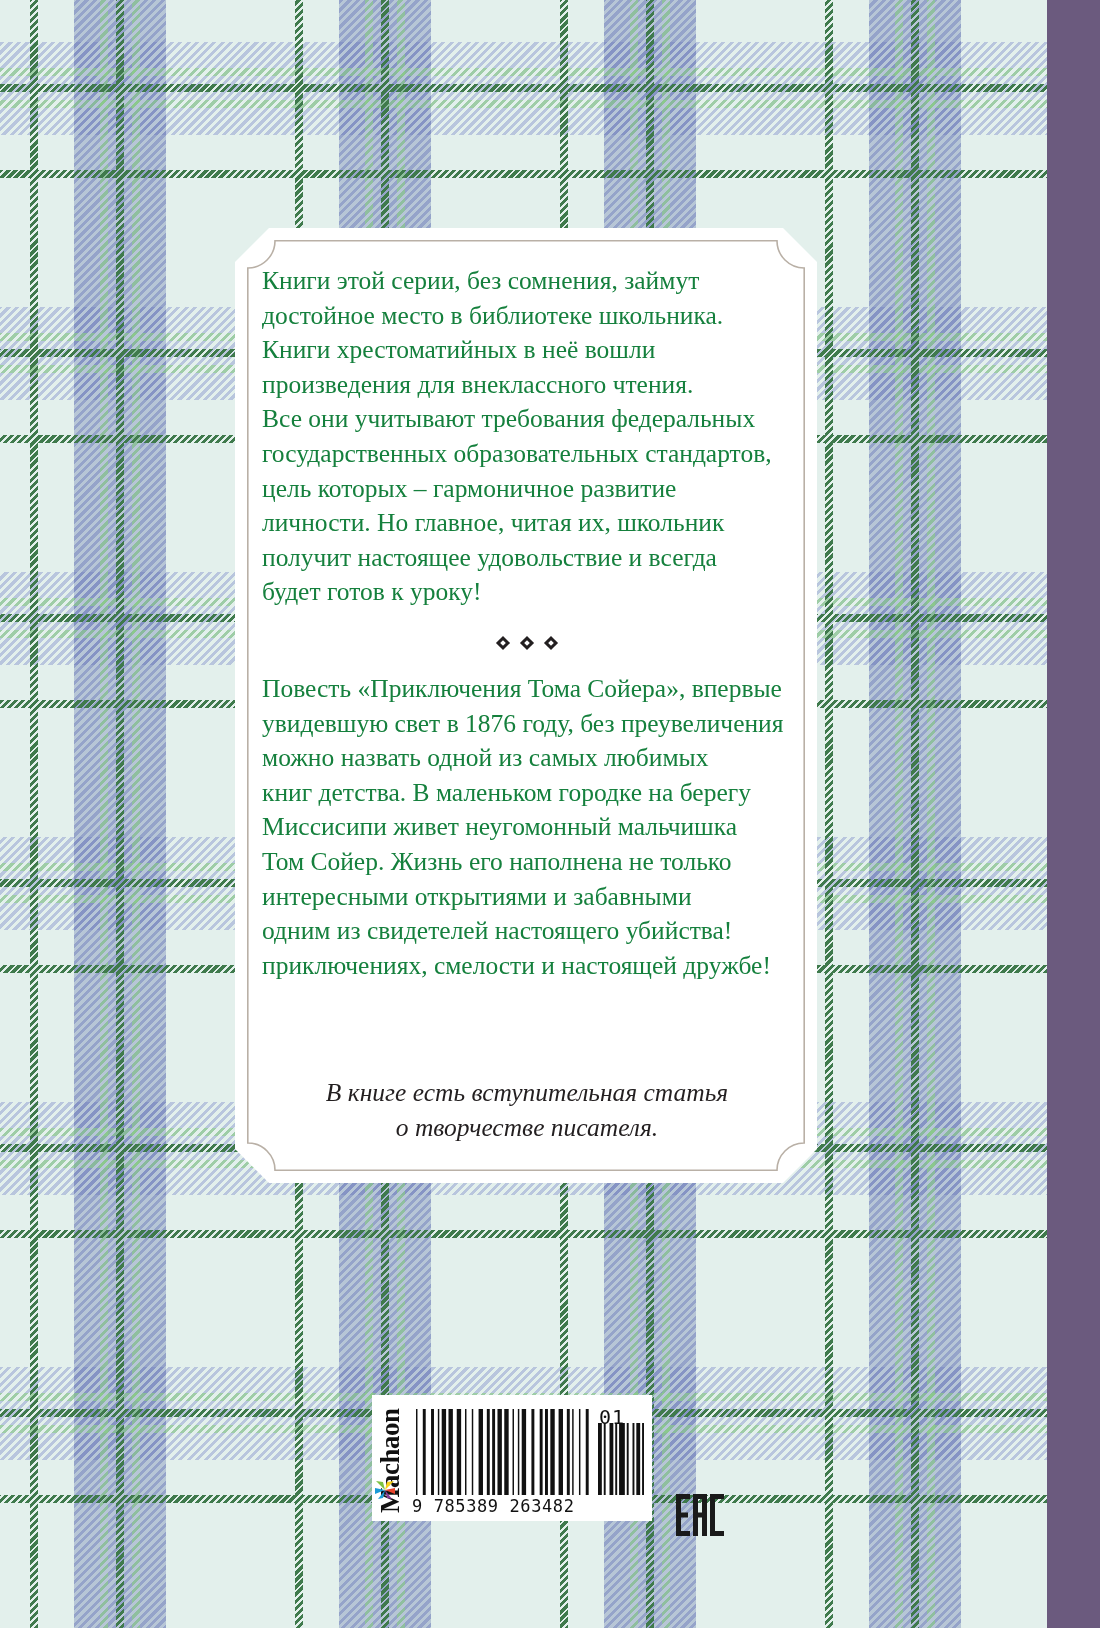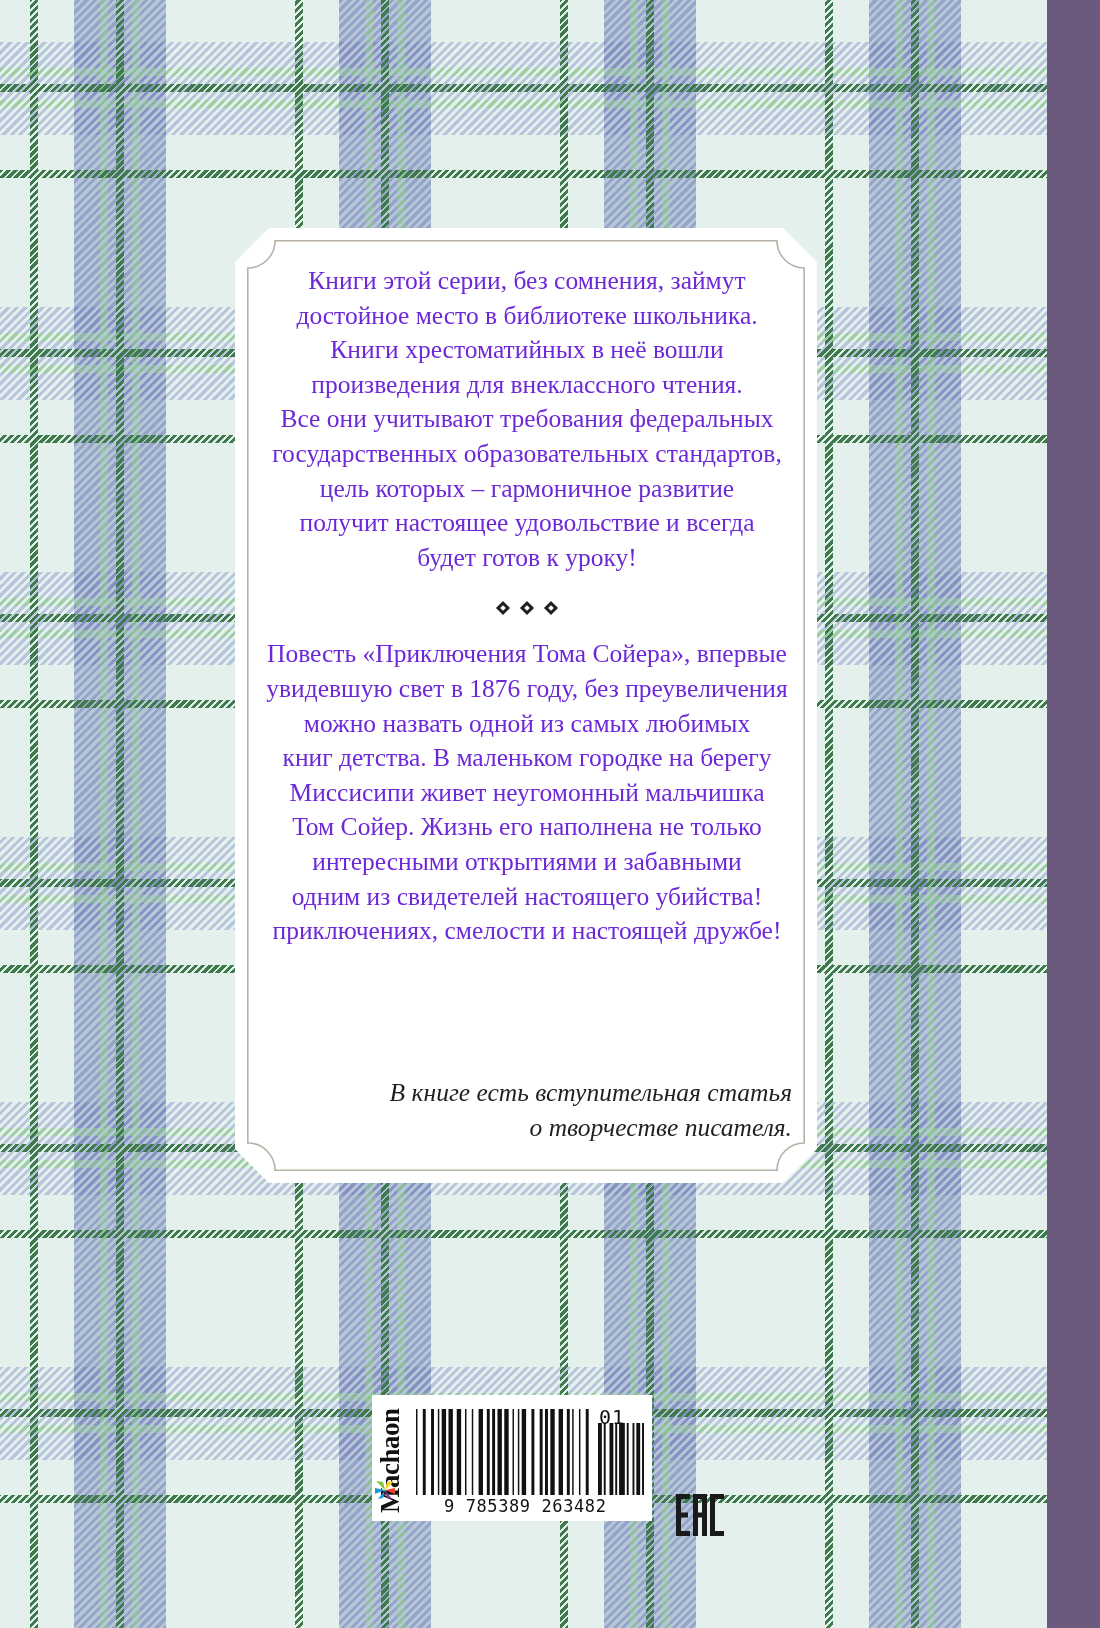--- a/index.html
+++ b/index.html
@@ -120,22 +120,21 @@
       left: 247px; top: 240px;
       width: 558px; height: 931px;
       pointer-events: none;
     }
     .panel-frame svg { width: 100%; height: 100%; display: block; }
 
     .panel-content {
       position: absolute;
       left: 262px; top: 262px;
       width: 530px;
-      text-align: center;
-      color: #6d28d9;
+      color: #15803d;
       font-size: 25.5px;
       line-height: 34.6px;
     }
     .para-1 { margin-top: 2px; }
     .para-line { display: block; white-space: nowrap; }
     .divider {
       height: 58px;
       display: flex;
       justify-content: center;
       align-items: center;
@@ -151,21 +150,21 @@
       content: "";
       display: block;
       width: 4px; height: 4px;
       background: #fff;
       margin: 3px;
     }
     .note {
       position: absolute;
       left: 262px; top: 1076px;
       width: 530px;
-      text-align: right;
+      text-align: center;
       font-style: italic;
       color: #231f20;
       font-size: 25.5px;
       line-height: 34.6px;
     }
 
     
     .barcode-box {
       position: absolute;
       left: 372px; top: 1395px;
@@ -214,21 +213,20 @@
     }
     .isbn-digits {
       position: absolute;
       left: 40px; top: 101px;
       width: 186px;
       font-family: "DejaVu Sans Mono", "Liberation Mono", monospace;
       font-size: 17px;
       color: #111;
       letter-spacing: 0.6px;
       white-space: nowrap;
-      margin-left: 32px;
     }
 
     .eac-mark {
       position: absolute;
       left: 676px; top: 1494px;
       width: 48px; height: 42px;
     }
   </style>
 </head>
 <body>
@@ -252,20 +250,21 @@
 
 <div class="panel-content">
   <p class="para-1">
     <span class="para-line">Книги этой серии, без сомнения, займут</span>
     <span class="para-line">достойное место в библиотеке школьника.</span>
     <span class="para-line">Книги хрестоматийных в неё вошли</span>
     <span class="para-line">произведения для внеклассного чтения.</span>
     <span class="para-line">Все они учитывают требования федеральных</span>
     <span class="para-line">государственных образовательных стандартов,</span>
     <span class="para-line">цель которых – гармоничное развитие</span>
+    <span class="para-line">личности. Но главное, читая их, школьник</span>
     <span class="para-line">получит настоящее удовольствие и всегда</span>
     <span class="para-line">будет готов к уроку!</span>
   </p>
 
   <div class="divider">
     <span class="diamond"></span>
     <span class="diamond"></span>
     <span class="diamond"></span>
   </div>
 

